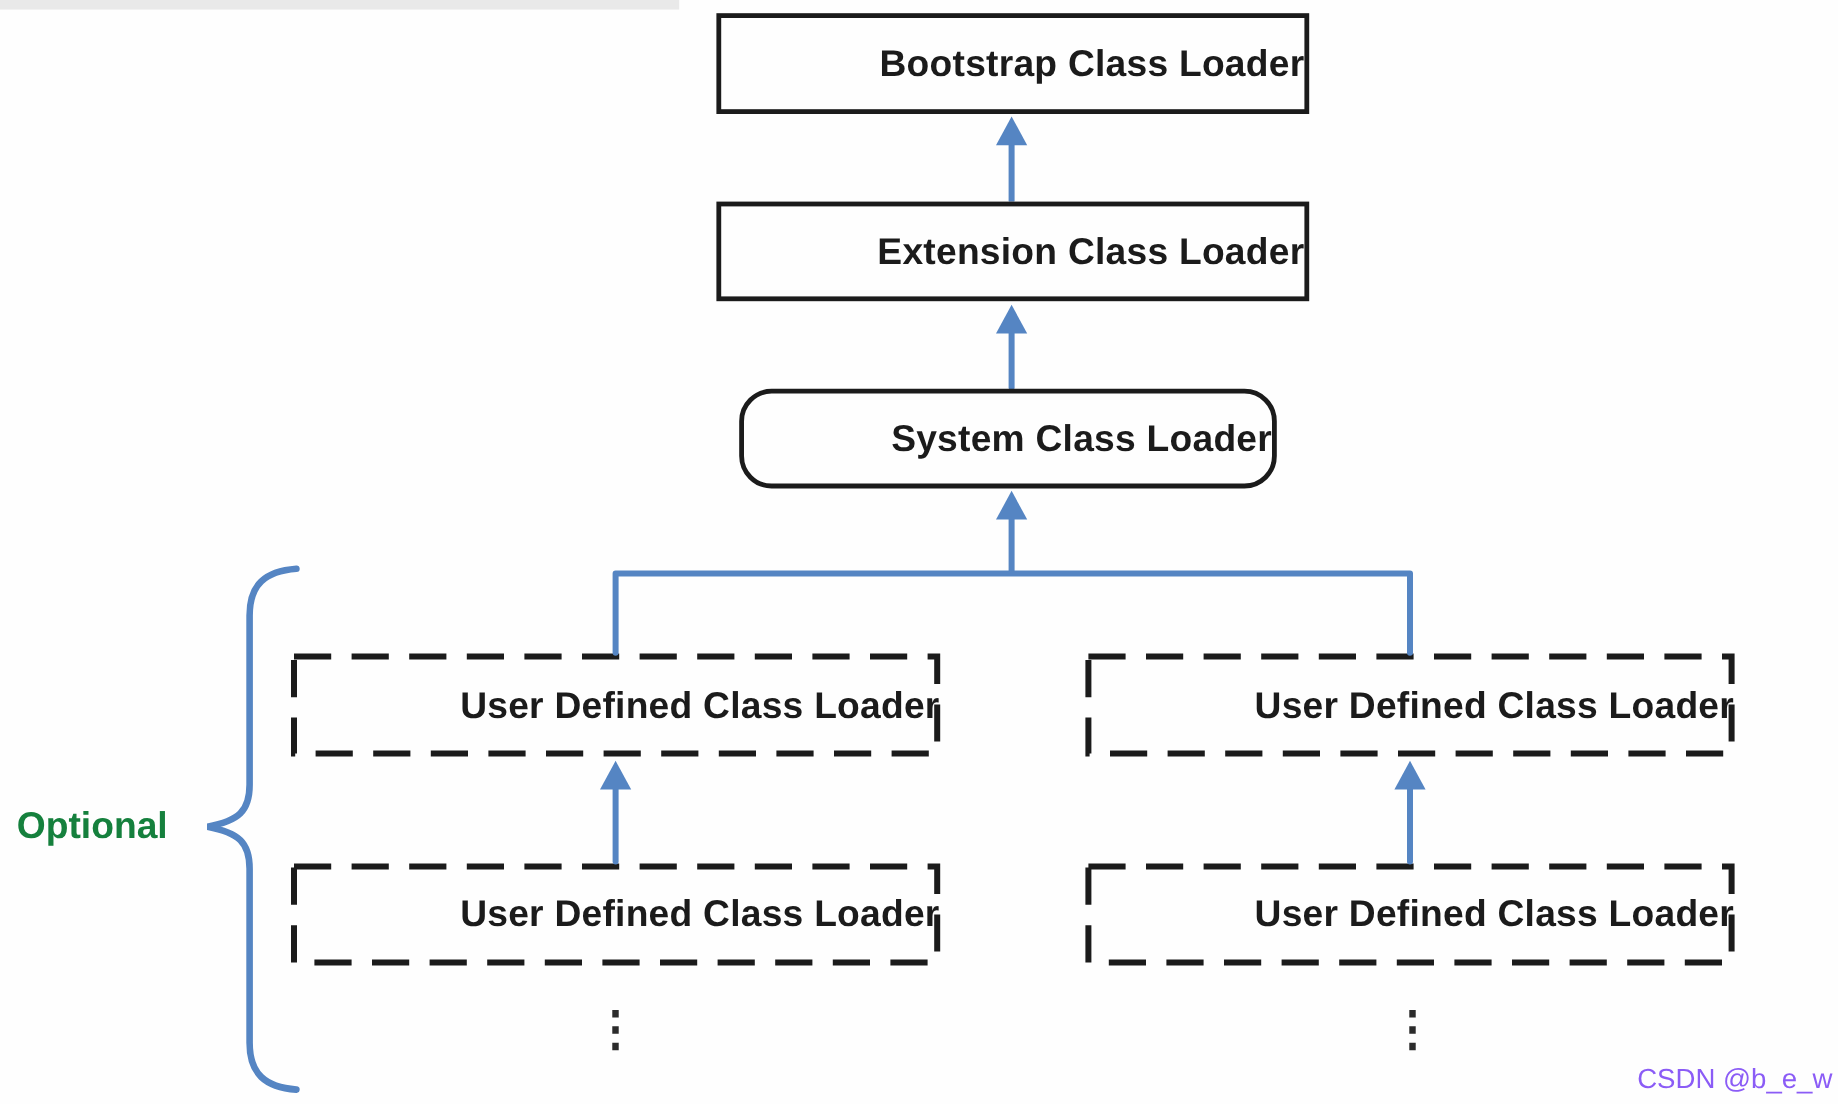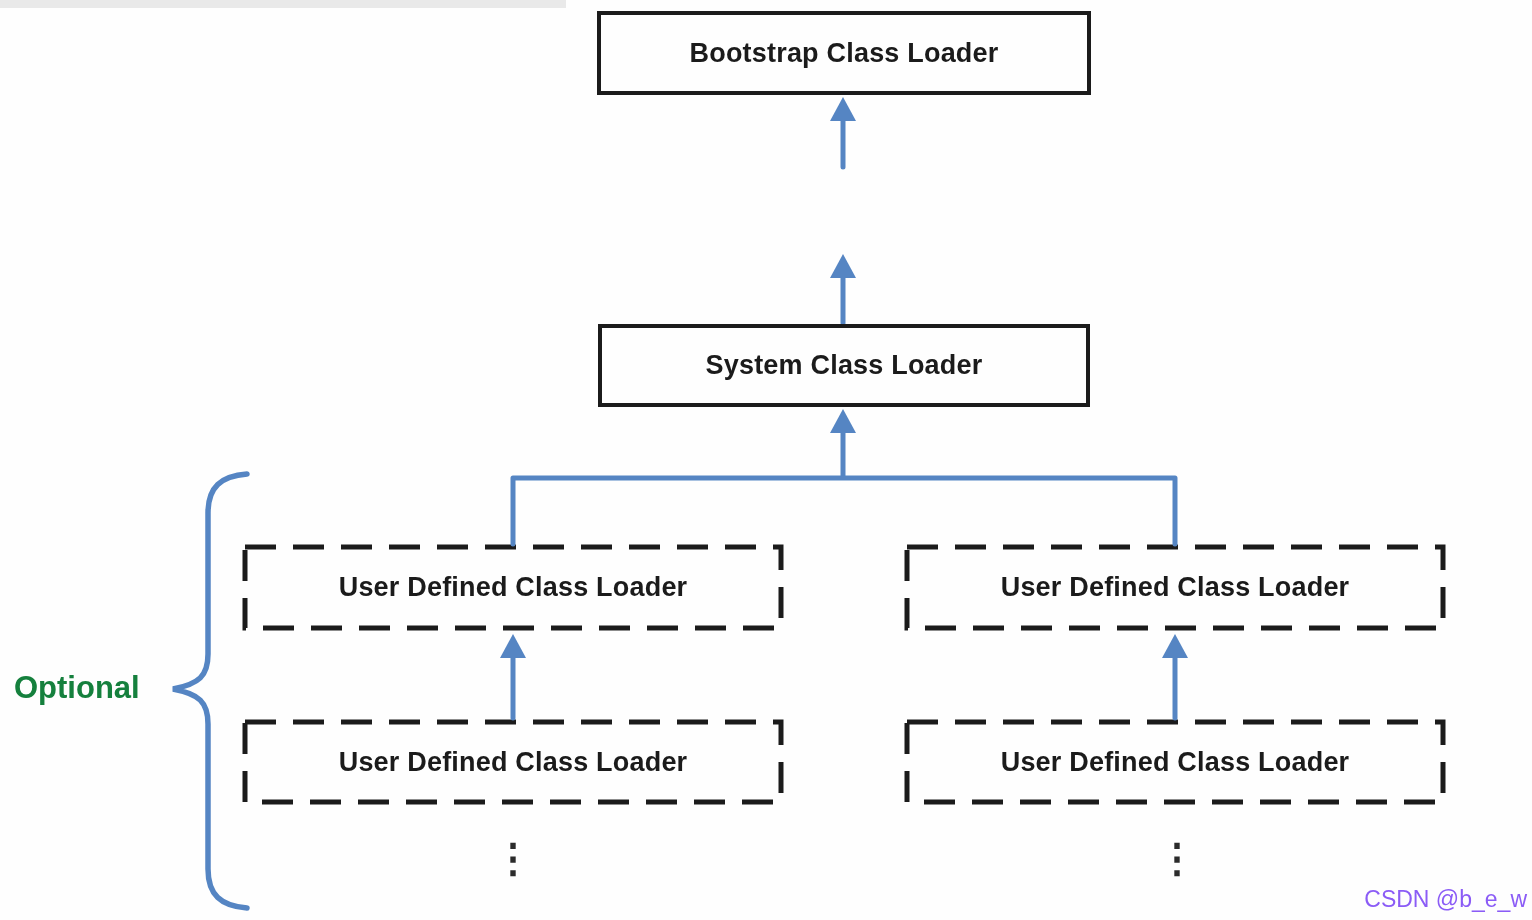--- a/index.html
+++ b/index.html
@@ -24,38 +24,38 @@
   .svg-layer {
     position: absolute;
     left: 0; top: 0;
     width: 1532px;
     height: 920px;
   }
   .node {
     position: absolute;
     display: flex;
     align-items: center;
-    justify-content: center;
+    justify-content: flex-end;
     background: #fefefe;
     color: #1b1b1b;
     font-weight: bold;
-    font-size: 27px;
+    font-size: 31px;
     letter-spacing: 0.2px;
     box-sizing: border-box;
     text-align: center;
   }
   .solid-box {
     border: 4px solid #1b1b1b;
   }
   .dashed-label {
     background: transparent;
   }
   #box-bootstrap { left: 597px; top: 11px;  width: 494px; height: 84px; }
   #box-extension { left: 597px; top: 168px; width: 494px; height: 83px; }
-  #box-system    { left: 598px; top: 324px; width: 492px; height: 83px; }
+  #box-system    { left: 616px; top: 324px; width: 448px; height: 83px; border-radius: 27px; }
 
   #box-udcl-lt { left: 243px; top: 545px; width: 540px; height: 85px; }
   #box-udcl-rt { left: 905px; top: 545px; width: 540px; height: 85px; }
   #box-udcl-lb { left: 243px; top: 720px; width: 540px; height: 84px; }
   #box-udcl-rb { left: 905px; top: 720px; width: 540px; height: 84px; }
 
   .optional {
     position: absolute;
     left: 14px; top: 667px;
     width: 156px; height: 42px;
@@ -123,20 +123,23 @@
              L 208 654
              C 208 676 199 684 173 689
              C 199 694 208 702 208 724
              L 208 869
              C 208 895 221 906 247 908" fill="none" stroke="#5585c3" stroke-width="5.5" stroke-linecap="round"></path>
   </svg>
 
   <div class="node solid-box" id="box-bootstrap">
     <span>Bootstrap Class Loader</span>
   </div>
+  <div class="node solid-box" id="box-extension">
+    <span>Extension Class Loader</span>
+  </div>
   <div class="node solid-box" id="box-system">
     <span>System Class Loader</span>
   </div>
 
   <div class="node dashed-label" id="box-udcl-lt">
     <span>User Defined Class Loader</span>
   </div>
   <div class="node dashed-label" id="box-udcl-rt">
     <span>User Defined Class Loader</span>
   </div>

